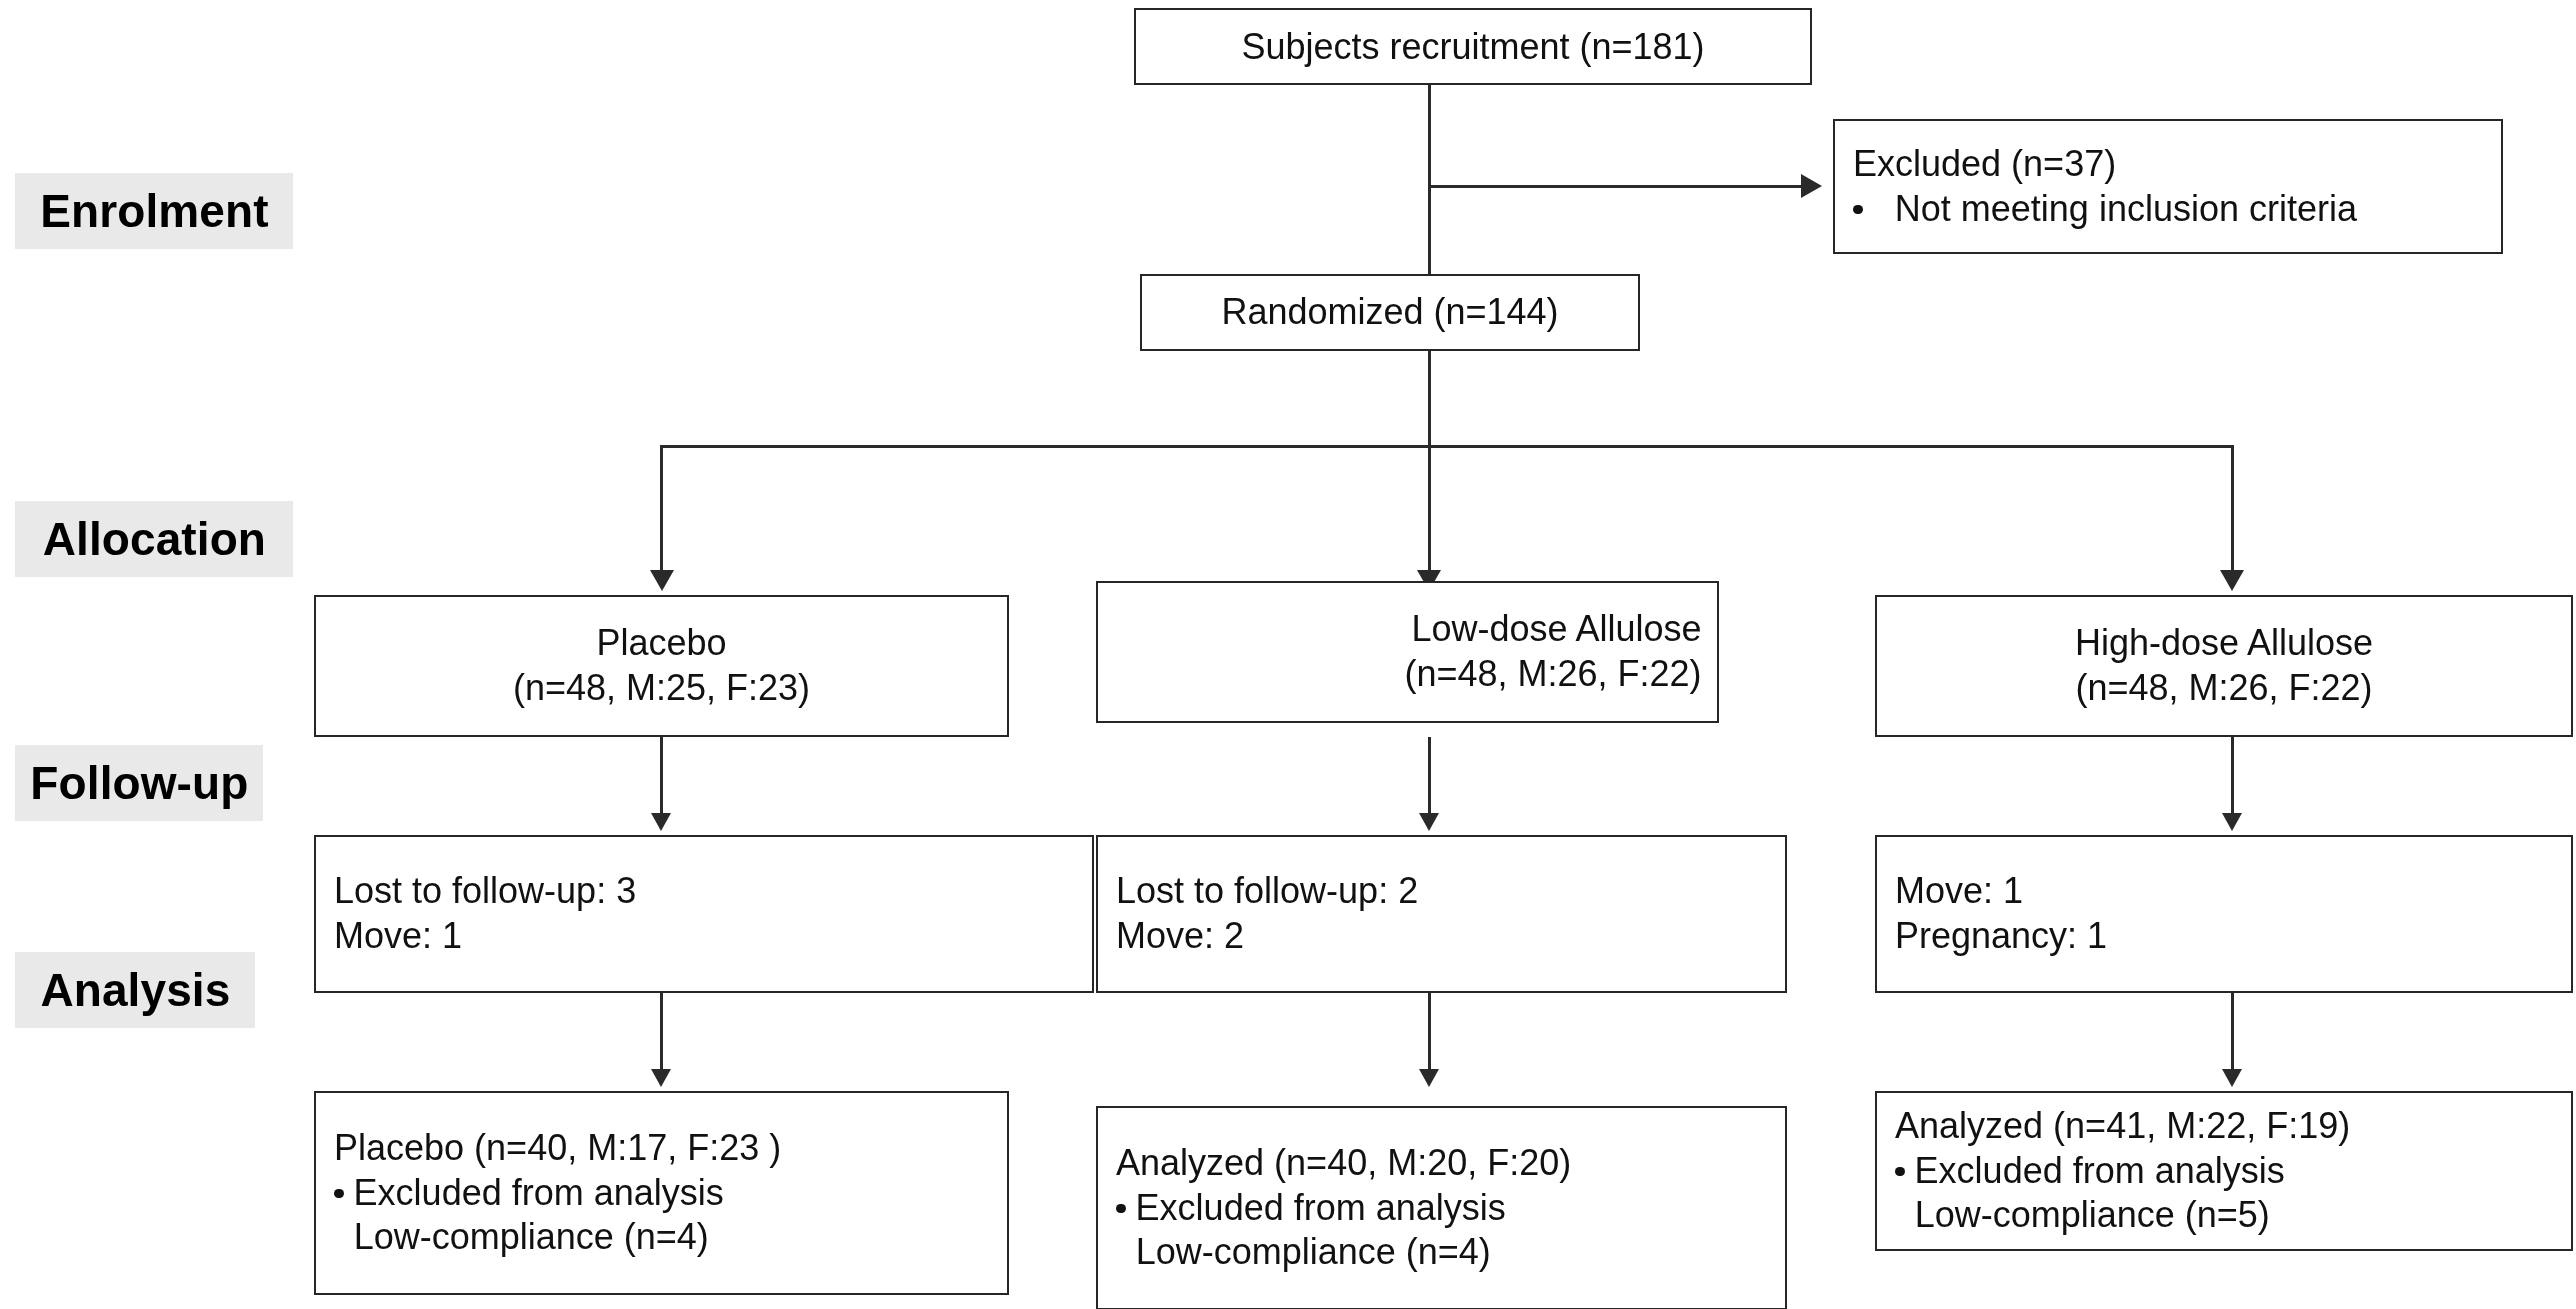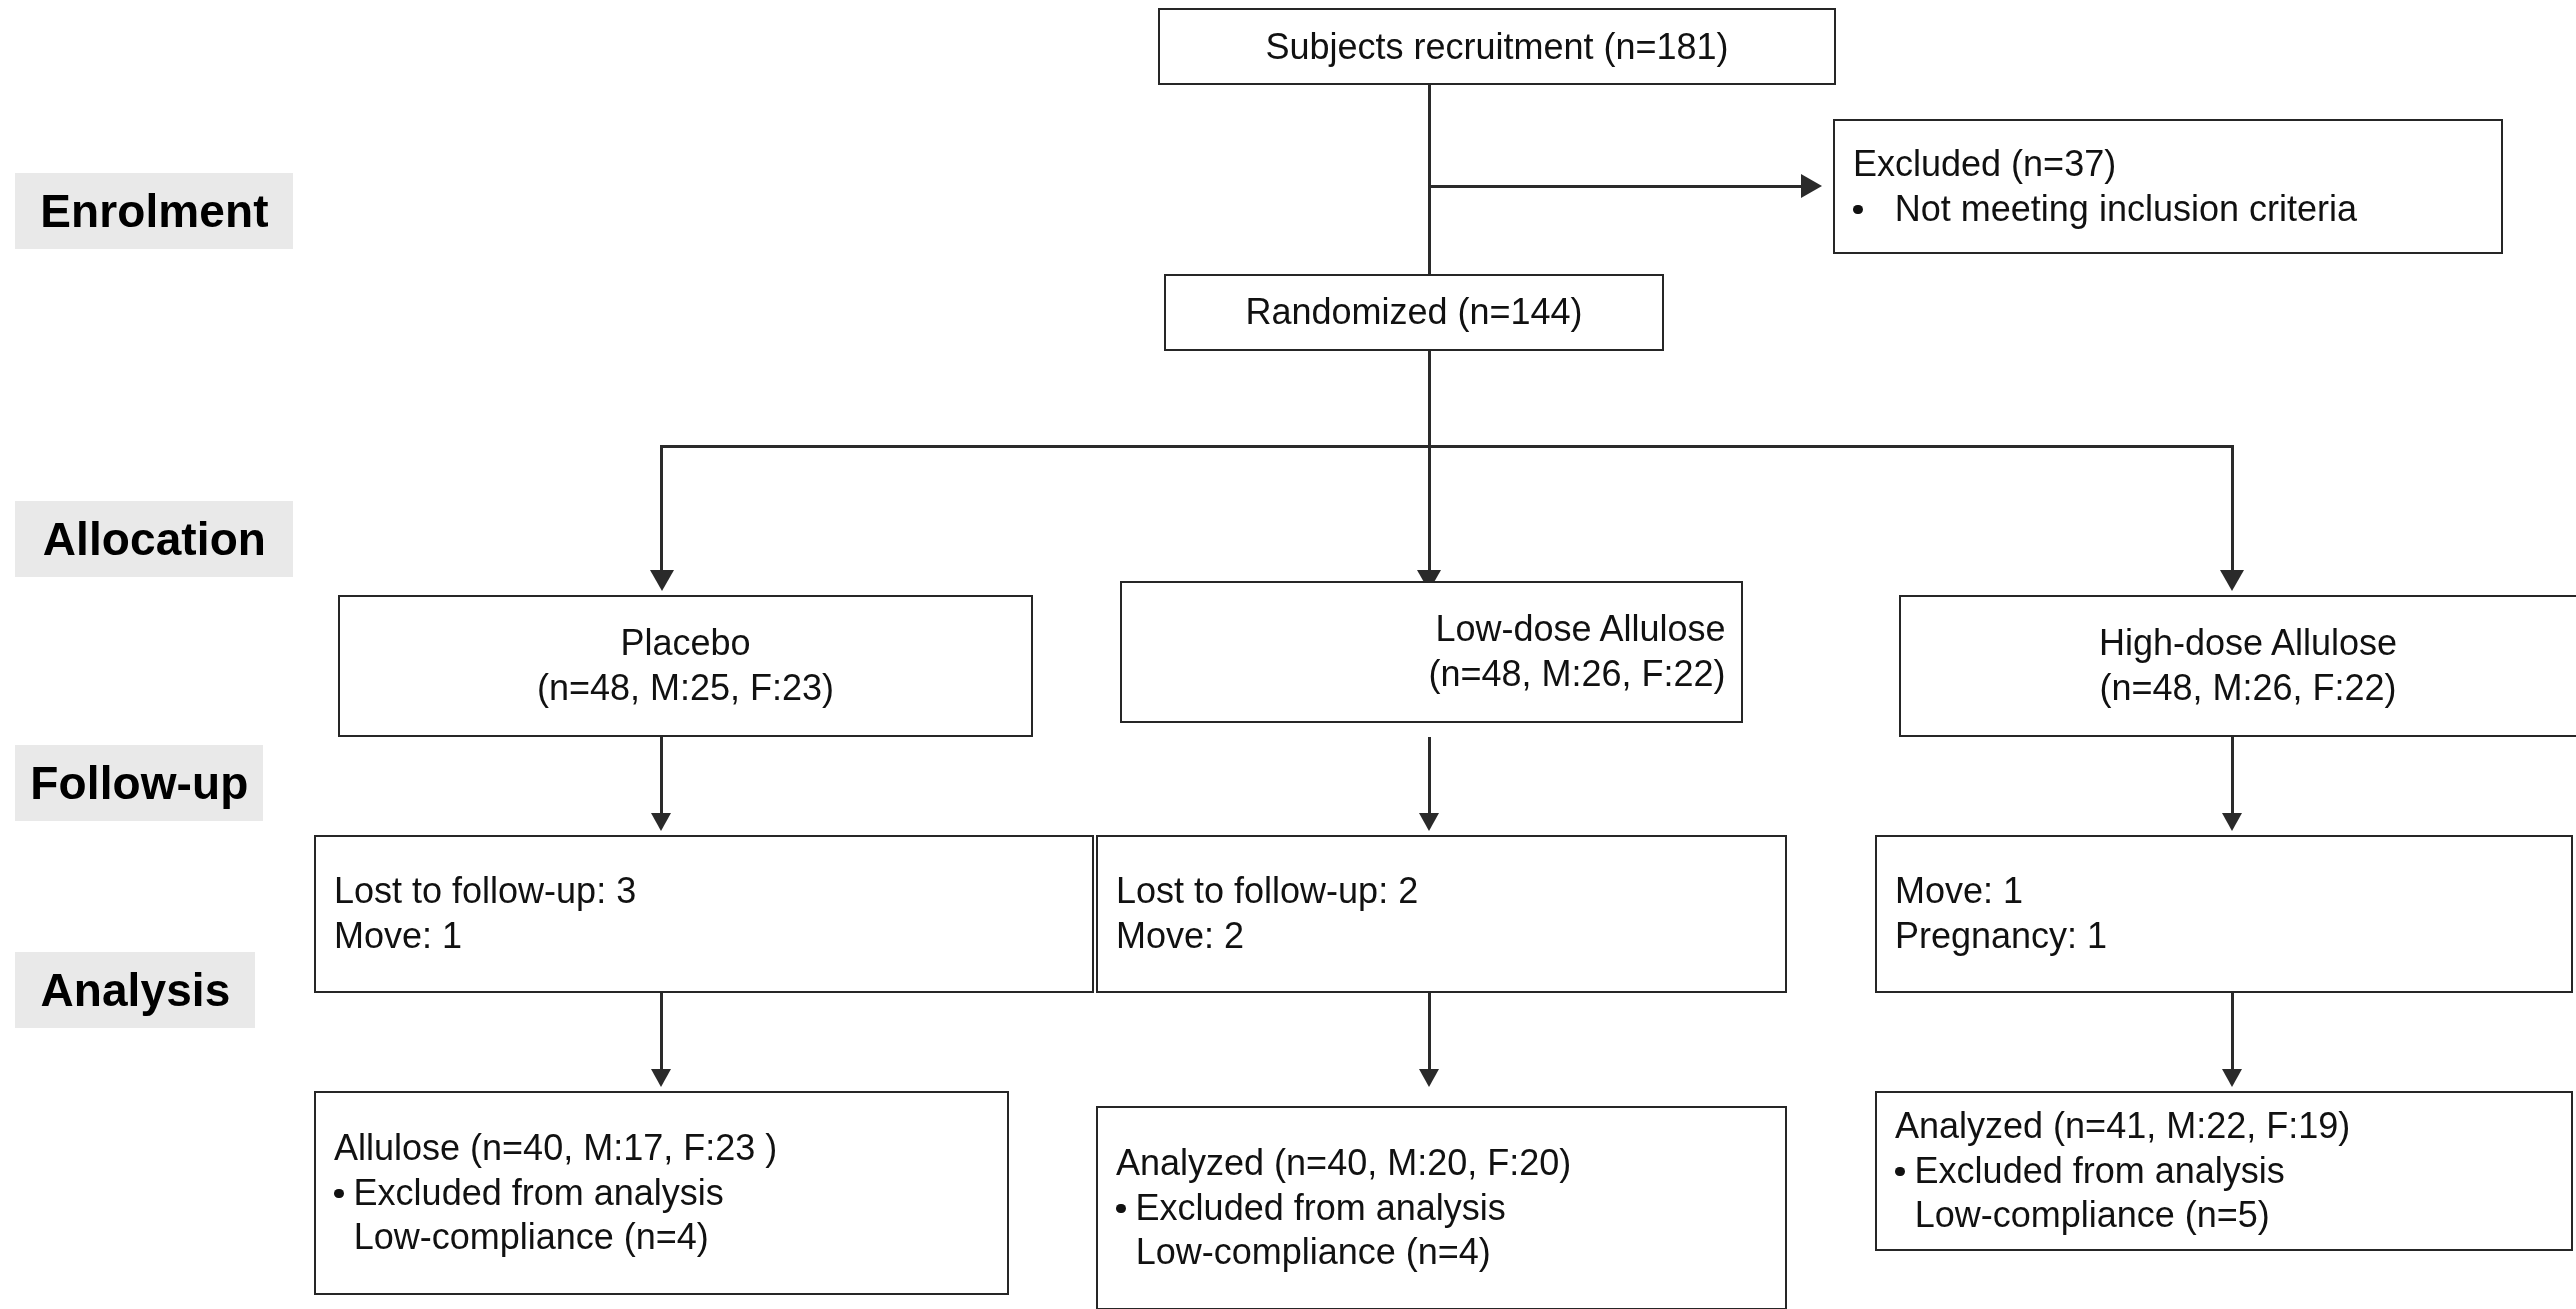--- a/index.html
+++ b/index.html
@@ -45,21 +45,20 @@
     display: flex;
     flex-direction: column;
     justify-content: center;
     font-size: 36px;
     line-height: 1.24;
     color: #111111;
   }
   .node.centered {
     align-items: center;
     text-align: center;
-    margin-left: 24px;
   }
   .node.lefted {
     align-items: flex-start;
     text-align: left;
   }
   .node .pad {
     width: 100%;
     box-sizing: border-box;
     padding: 0 15.4px;
   }
@@ -235,21 +234,21 @@
 
   <div class="node lefted" style="left:1875px; top:835px; width:698px; height:158px;">
     <div class="pad left">
       <div class="line">Move: 1</div>
       <div class="line">Pregnancy: 1</div>
     </div>
   </div>
 
   <div class="node lefted" style="left:314px; top:1091px; width:695px; height:204px;">
     <div class="pad left">
-      <div class="line">Allulose (n=40, M:17, F:23 )</div>
+      <div class="line">Placebo (n=40, M:17, F:23 )</div>
       <div class="bullet-row">
         <span class="bullet-dot"></span>
         <span class="line">Excluded from analysis</span>
       </div>
       <div class="line sub-indent">Low-compliance (n=4)</div>
     </div>
   </div>
 
   <div class="node lefted" style="left:1096px; top:1091px; width:691px; height:204px;margin-top:15px;">
     <div class="pad left">

